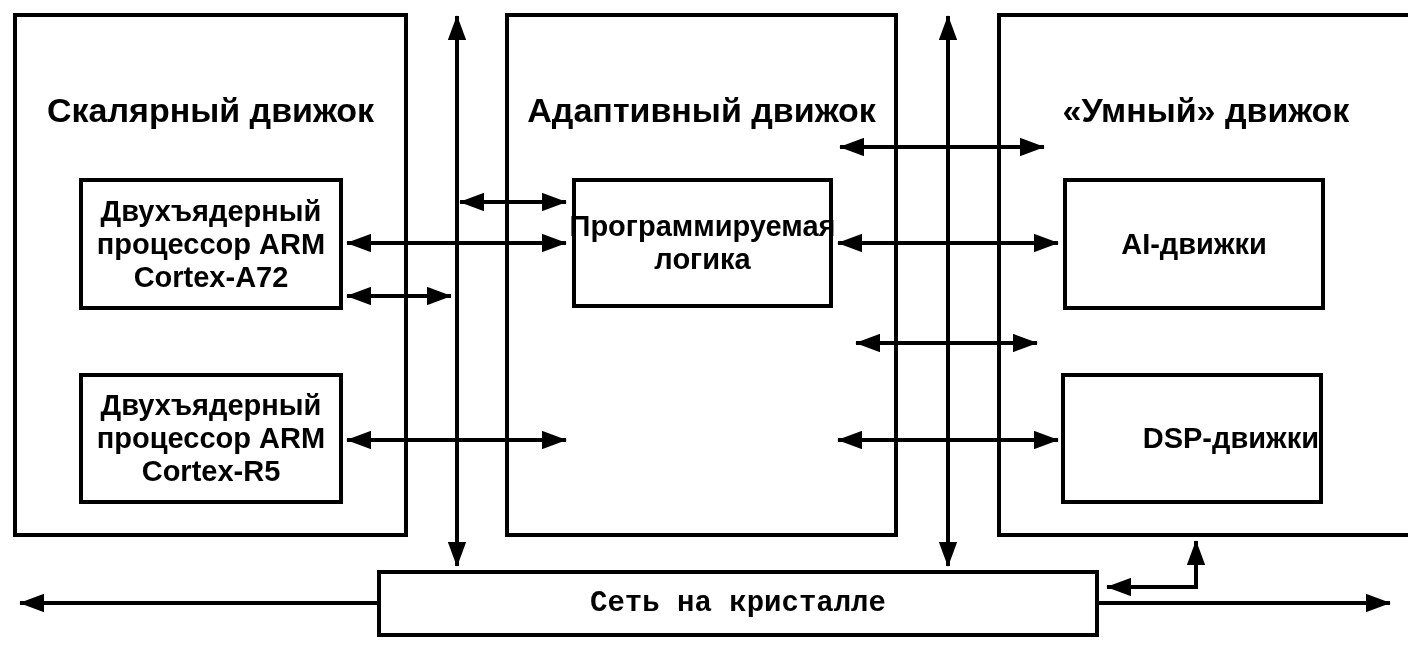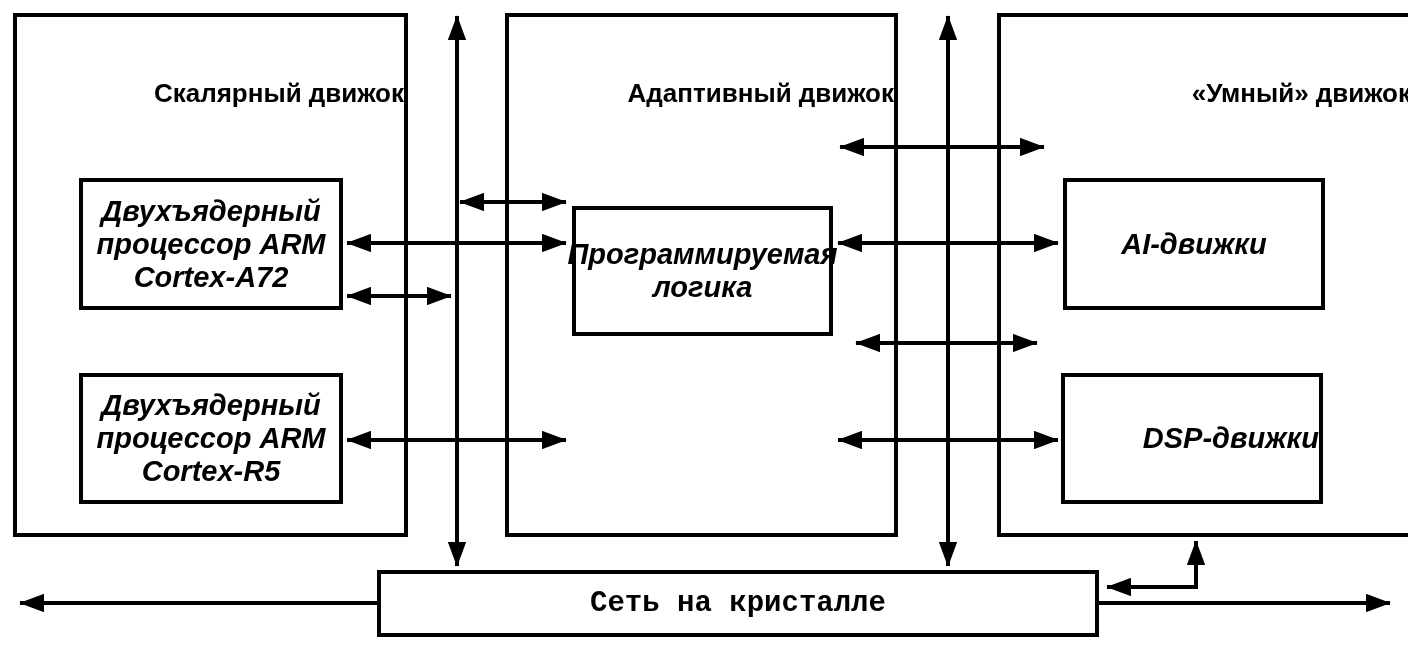--- a/index.html
+++ b/index.html
@@ -18,38 +18,37 @@
   .panel {
     position: absolute;
     box-sizing: border-box;
     border: 4px solid #000000;
     background: #ffffff;
   }
   .panel-title {
     position: absolute;
     left: 0;
     right: 0;
-    top: 58px;
+    top: 75px;
     margin: 0;
-    text-align: right;
-    font-size: 26px;
+    text-align: center;
+    font-size: 34px;
     line-height: 36px;
     font-weight: bold;
     color: #000000;
   }
   .block {
     position: absolute;
     box-sizing: border-box;
     border: 4px solid #000000;
     background: #ffffff;
     display: flex;
     align-items: center;
     justify-content: center;
     text-align: center;
-    font-style: italic;
   }
   .block-label {
     font-size: 29px;
     line-height: 33px;
     font-weight: bold;
     color: #000000;
     white-space: pre-line;
   }
   .noc-bar {
     position: absolute;
@@ -99,21 +98,21 @@
     </div>
     <div class="block" style="left:62px; top:356px; width:264px; height:131px;">
       <span class="block-label">Двухъядерный
 процессор ARM
 Cortex-R5</span>
     </div>
   </section>
 
   <section class="panel" style="left:505px; top:13px; width:393px; height:524px;">
     <h2 class="panel-title">Адаптивный движок</h2>
-    <div class="block" style="left:63px; top:161px; width:261px; height:130px;margin-top:28px;">
+    <div class="block" style="left:63px; top:161px; width:261px; height:130px;">
       <span class="block-label">Программируемая
 логика</span>
     </div>
   </section>
 
   <section class="panel" style="left:997px; top:13px; width:418px; height:524px;">
     <h2 class="panel-title">«Умный» движок</h2>
     <div class="block" style="left:62px; top:161px; width:262px; height:132px;text-align:right;">
       <span class="block-label">AI-движки</span>
     </div>

